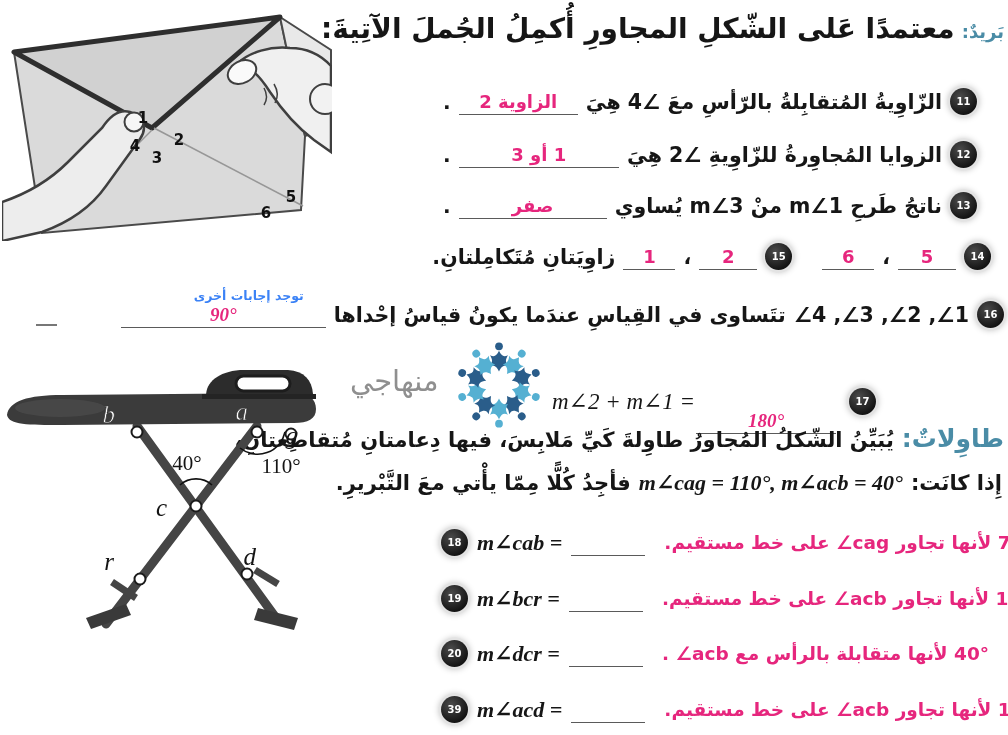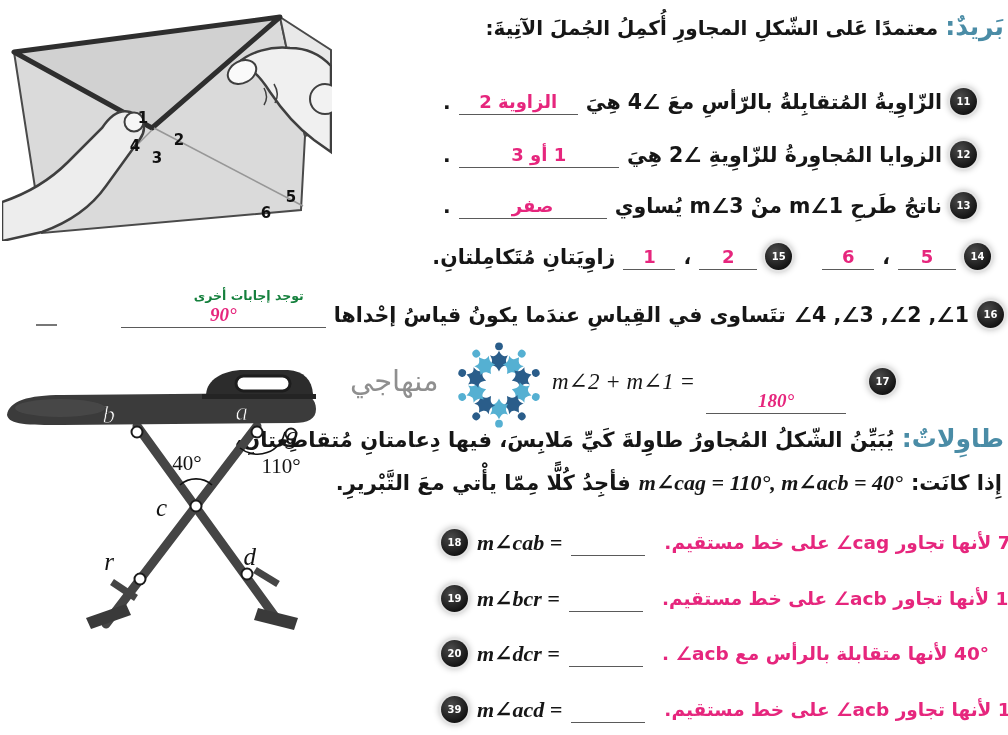--- a/index.html
+++ b/index.html
@@ -17,23 +17,23 @@
   .ansmath{font-family:"Liberation Serif","DejaVu Serif","DejaVu Sans",serif;
            font-style:italic;font-size:19px;direction:ltr;unicode-bidi:isolate;}
   .period{font-size:20px;}
   .ltr{direction:ltr;unicode-bidi:isolate;}
   .math{font-family:"Liberation Serif","DejaVu Serif","DejaVu Sans",serif;
         font-style:italic;direction:ltr;unicode-bidi:isolate;font-weight:normal;}
   .mathbold{font-weight:bold;}
   .teal{color:#4a8ca6;}
   .header{position:absolute;top:12px;right:4px;display:flex;align-items:baseline;gap:7px;
           font-weight:bold;white-space:nowrap;}
-  .header .kw{font-size:25px;}
-  .header .tx{font-size:20px;}
-  .note{position:absolute;bottom:24px;right:22px;color:#15803d;font-size:12.5px;
+  .header .kw{font-size:18px;}
+  .header .tx{font-size:28px;}
+  .note{position:absolute;bottom:24px;right:22px;color:#3b82f6;font-size:12.5px;
         font-weight:bold;white-space:nowrap;}
   .just{direction:rtl;unicode-bidi:isolate;color:#e6267d;font-size:18.5px;
         font-weight:bold;white-space:nowrap;}
   .ansrow{position:absolute;left:441px;direction:ltr;display:flex;align-items:center;gap:9px;
           white-space:nowrap;}
   .fml{font-size:22px;}
   .logo-text{position:absolute;left:350px;top:364px;font-size:29px;color:#8f8f8f;
              font-weight:normal;}
   .intro{position:absolute;display:flex;align-items:baseline;gap:8px;font-weight:bold;
          font-size:21px;white-space:nowrap;}
@@ -124,21 +124,21 @@
     <span class="ltr">‪∠4 ,∠3 ,∠2 ,∠1‬</span>
     <span>تتَساوى في القِياسِ عندَما يكونُ قياسُ إحْداها</span>
     <span class="blank" style="flex:0 0 205px;">
       <span class="ans ansmath">90°</span>
       <span class="note">توجد إجابات أخرى</span>
     </span>
 
   </div>
   <div class="dash"></div>
 
-  <div class="ansrow" style="left:552px;top:348px;gap:11px;">
+  <div class="ansrow" style="left:552px;top:368px;gap:1px;">
     <span class="math" style="font-size:23px;">m∠2 + m∠1 =</span>
     <span class="blank" style="width:140px;margin-top:39px;">
       <span class="ans ansmath">180°</span>
     </span>
     <span class="badge" style="margin-left:12px;">17</span>
   </div>
 
   <svg style="position:absolute;left:452px;top:340px;" width="94" height="90" viewBox="0 0 100 100">
     <defs>
       <g id="fig">

